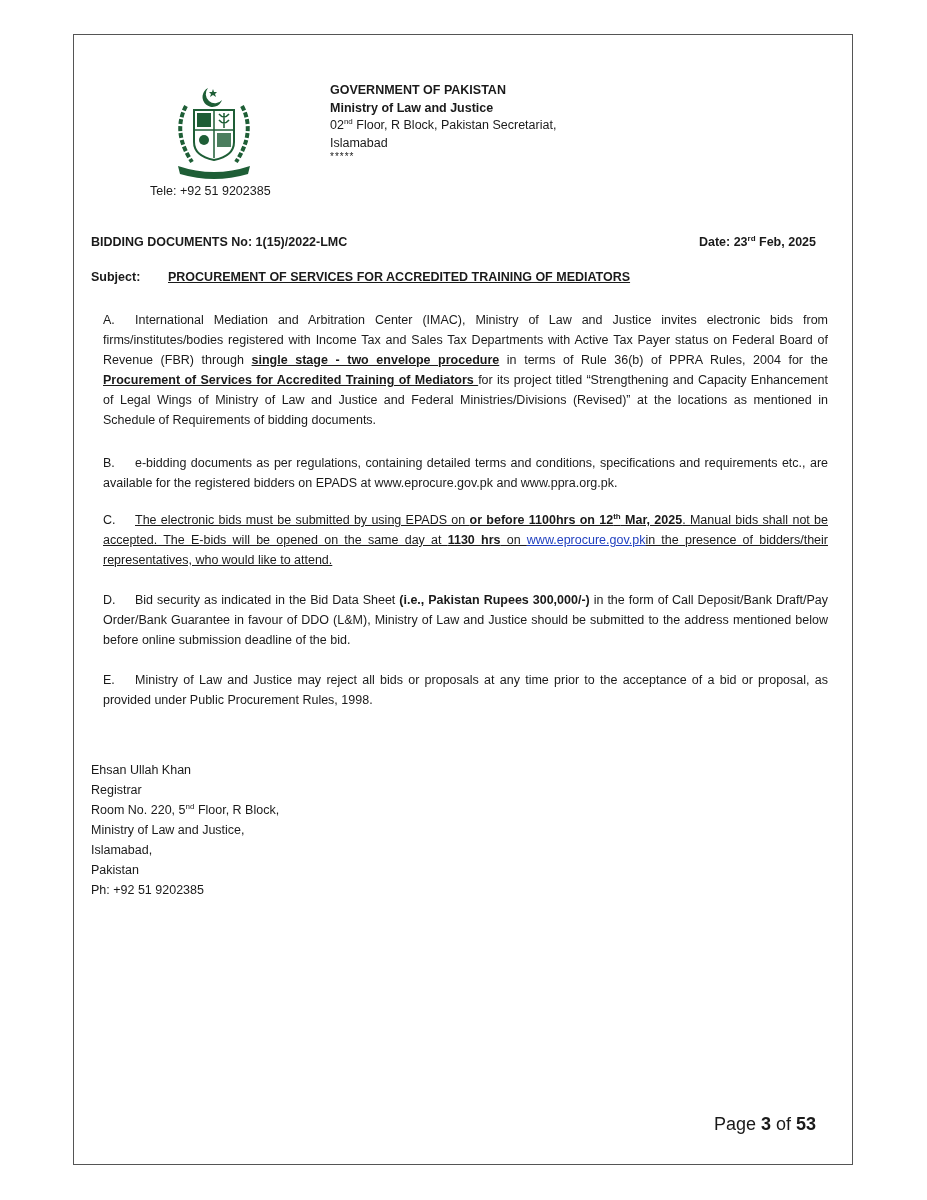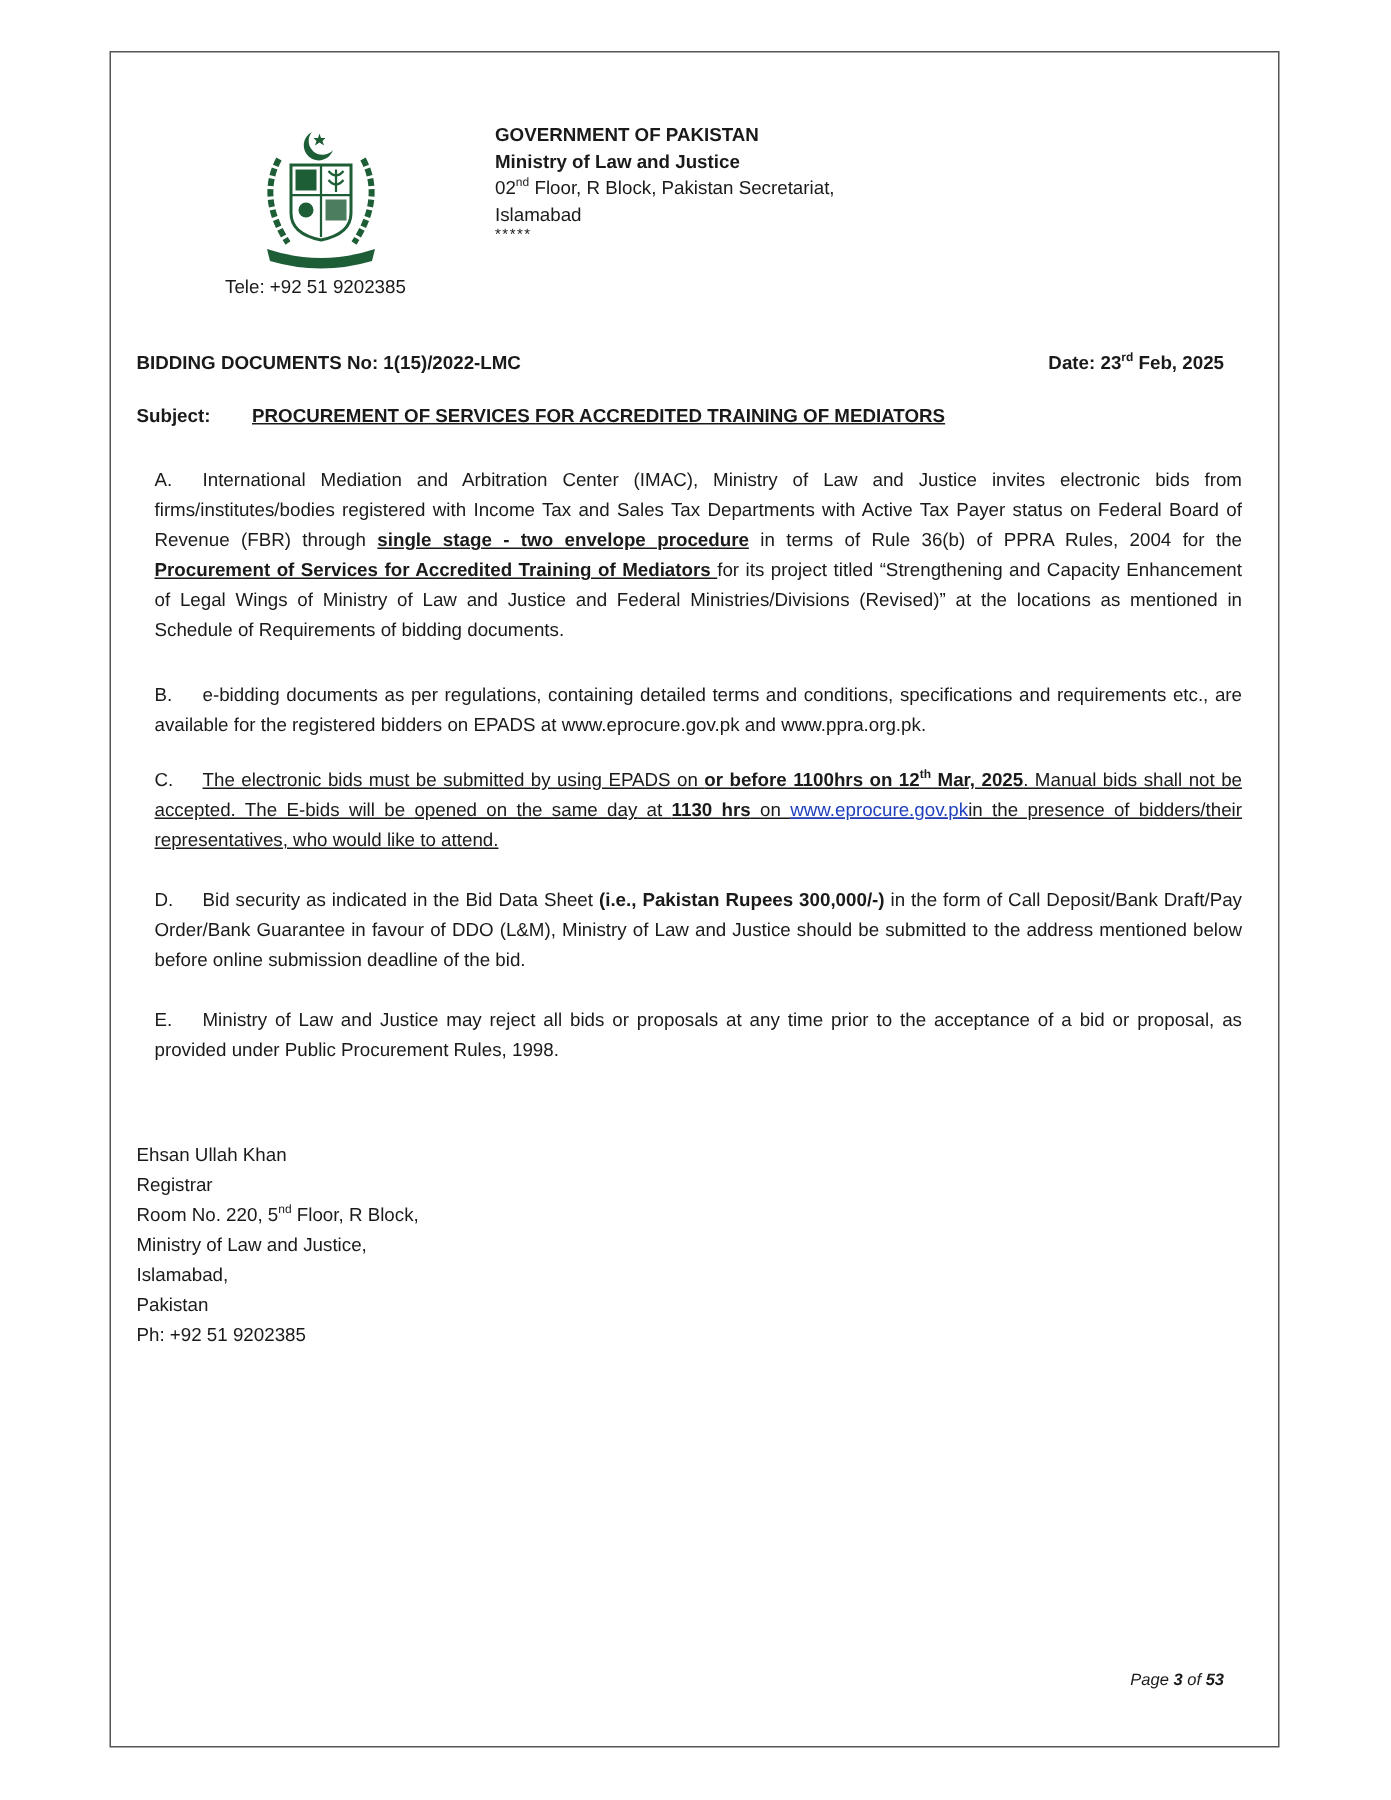--- a/index.html
+++ b/index.html
@@ -17,21 +17,21 @@
   .doc-no { left: 91px; top: 235px; }
   .date { right: 111px; top: 235px; margin-left: 28px; }
   .subject { left: 91px; top: 270px; }
   .subject-title { left: 168px; top: 270px; font-weight: bold; text-decoration: underline; }
   .para { position: absolute; left: 91px; width: 725px; font-size: 12.5px; line-height: 20px; text-align: justify; margin-left: 12px; }
   .para .lbl { display: inline-block; width: 32px; }
   .b { font-weight: bold; }
   .u { text-decoration: underline; }
   .link { color: #1f3fbf; text-decoration: underline; }
   .signature { position: absolute; left: 91px; top: 731px; font-size: 12.5px; line-height: 20px; margin-top: 29px; }
-  .page-num { position: absolute; right: 111px; top: 1114px; font-size: 11px; font-style: italic; }
+  .page-num { position: absolute; right: 111px; top: 1114px; font-size: 18px; }
 </style>
 </head>
 <body>
 
 <div class="page-frame"></div>
 
 <div class="emblem">
   <svg width="100" height="98" viewBox="0 0 100 98">
     <g fill="#1e5e36" stroke="#1e5e36">
 

